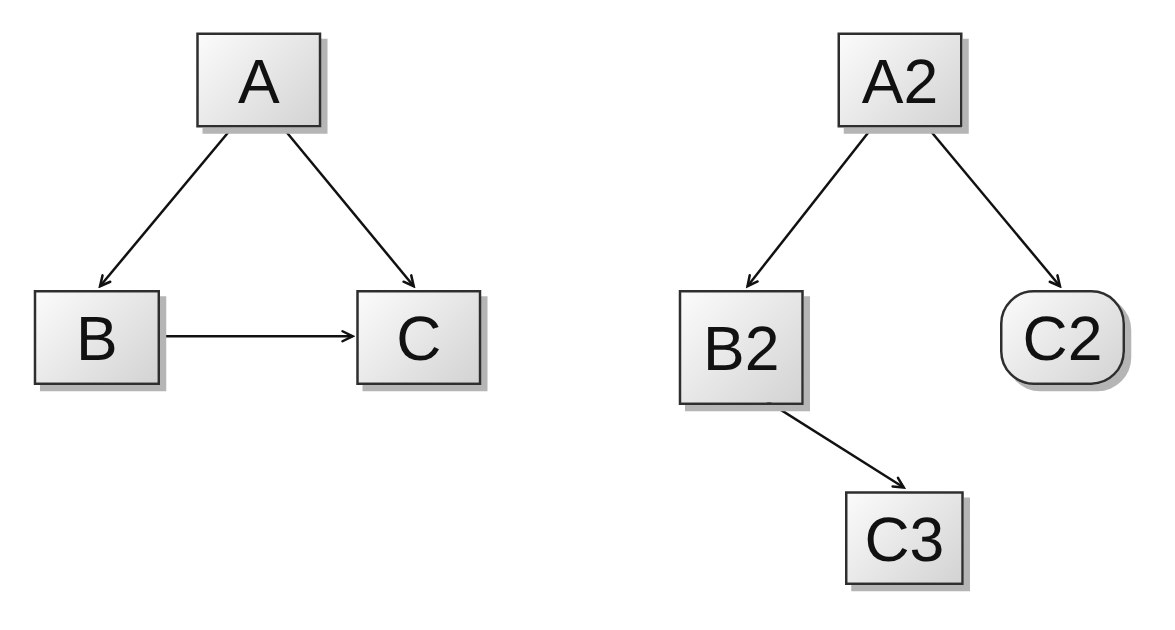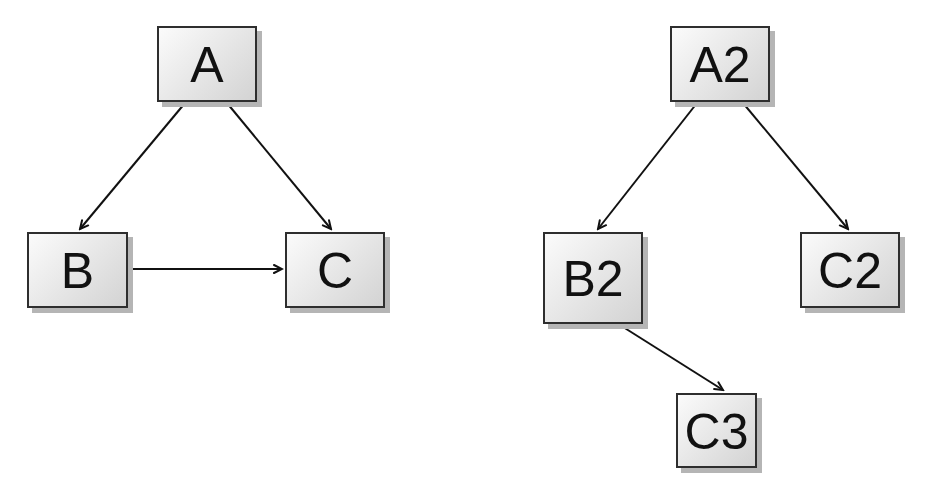--- a/index.html
+++ b/index.html
@@ -69,20 +69,20 @@
       </div>
       <div class="node" style="left: 285px; top: 232px; width: 100px; height: 76px;">
         <span class="node-label">C</span>
       </div>
       <div class="node" style="left: 670px; top: 26px; width: 100px; height: 76px; justify-content: center;">
         <span class="node-label">A2</span>
       </div>
       <div class="node" style="left: 543px; top: 232px; width: 100px; height: 92px;">
         <span class="node-label">B2</span>
       </div>
-      <div class="node" style="left: 800px; top: 232px; width: 100px; height: 76px;">
+      <div class="node" style="left: 800px; top: 232px; width: 100px; height: 76px; border-radius: 27px;">
         <span class="node-label">C2</span>
       </div>
-      <div class="node" style="left: 676px; top: 393px; width: 81px; height: 75px;">
+      <div class="node" style="left: 676px; top: 393px; width: 95px; height: 75px;">
         <span class="node-label">C3</span>
       </div>
     </div>
 </div>
 
 </body></html>

